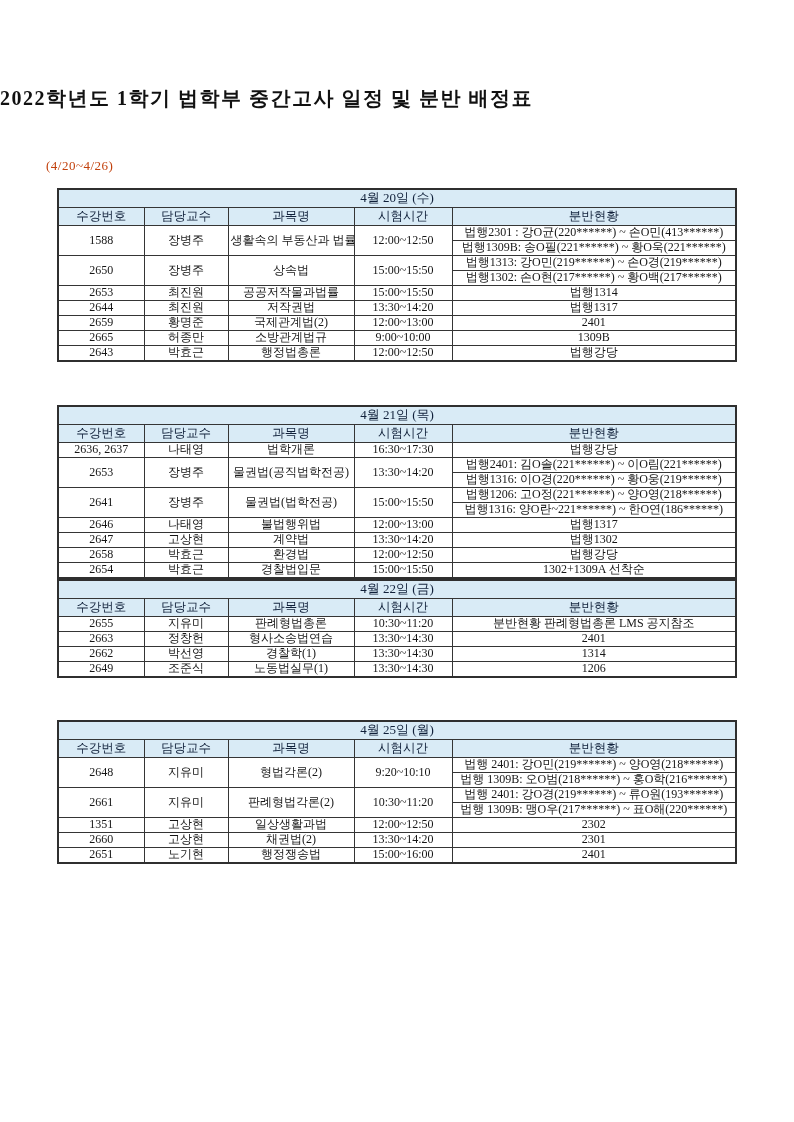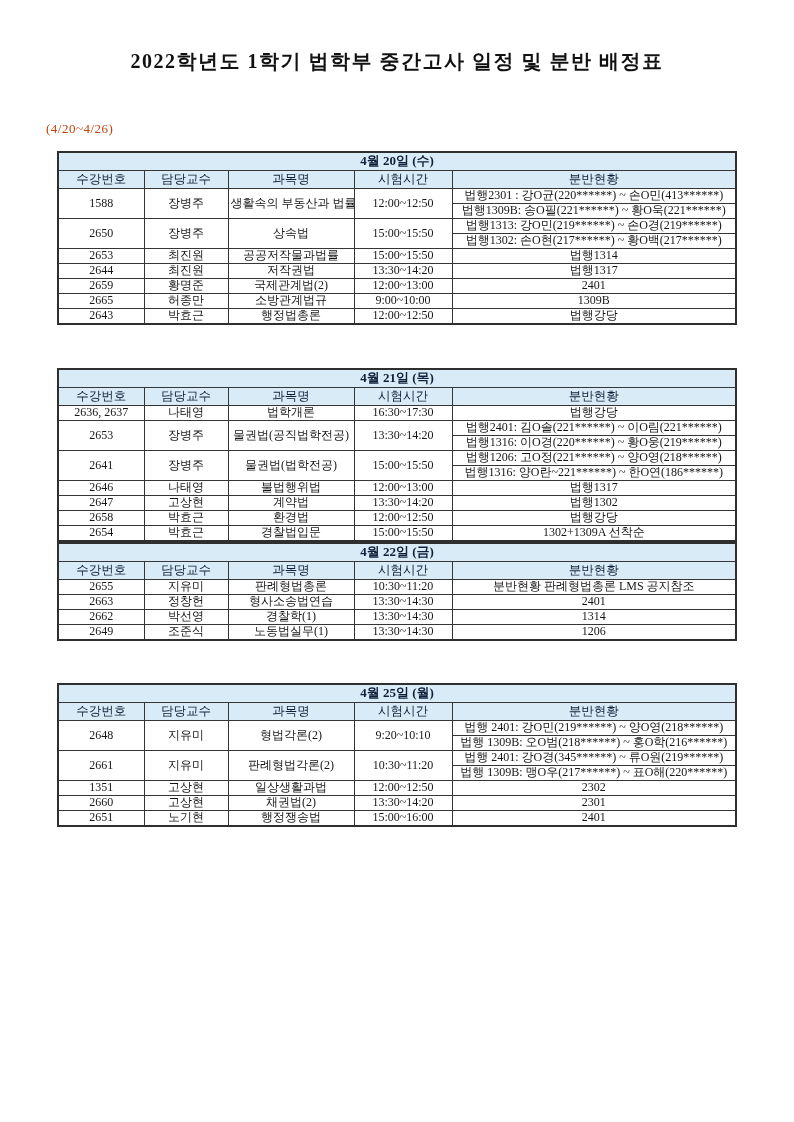--- a/index.html
+++ b/index.html
@@ -3,38 +3,38 @@
 <meta charset="utf-8">
 <style>
   html,body{margin:0;padding:0;}
   body{
     width:794px;height:1122px;background:#ffffff;
     font-family:"Liberation Serif","DejaVu Serif",serif;
     color:#161616;
   }
   .sheet{position:relative;width:794px;height:1122px;overflow:hidden;}
   .doc-title{
-    margin:48px 0 0 0;text-align:center;
+    margin:85px 0 0 0;text-align:left;
     font-size:20px;font-weight:bold;letter-spacing:1.5px;color:#111;
   }
   .date-range{
     margin:46px 0 0 46px;font-size:13px;color:#c2410c;letter-spacing:.5px;
   }
   .tables{margin-left:57px;width:678px;}
   table.sched{
     border-collapse:collapse;table-layout:fixed;width:678px;
     border:2px solid #2f2f2f;
   }
   table.sched th,table.sched td{
     border:1px solid #353535;text-align:center;vertical-align:middle;
     padding:0 2px;font-size:12px;height:14px;line-height:1.1;
     overflow:hidden;white-space:nowrap;
   }
   tr.day-row th{
-    background:#d9ebf6;font-size:13px;font-weight:bold;height:17px;color:#10203a;
+    background:#d9ebf6;font-size:13px;font-weight:normal;height:17px;color:#10203a;
   }
   tr.cols-row th{
     background:#d9ebf6;font-size:12.5px;font-weight:normal;height:17px;color:#10203a;
   }
   td.room-range{text-align:left;padding-left:5px;font-size:11.5px;}
   .t1{margin-top:14px;}
   .t2{margin-top:43px;padding-left:40px;}
   .t3{}
   .t4{margin-top:42px;}
 </style>
@@ -279,21 +279,21 @@
           <td class="room-range">법행 2401: 강O민(219******) ~ 양O영(218******)</td>
         </tr>
         <tr>
           <td class="room-range">법행 1309B: 오O범(218******) ~ 홍O학(216******)</td>
         </tr>
         <tr>
           <td rowspan="2">2661</td>
           <td rowspan="2">지유미</td>
           <td rowspan="2">판례형법각론(2)</td>
           <td rowspan="2">10:30~11:20</td>
-          <td class="room-range">법행 2401: 강O경(345******) ~ 류O원(219******)</td>
+          <td class="room-range">법행 2401: 강O경(219******) ~ 류O원(193******)</td>
         </tr>
         <tr>
           <td class="room-range">법행 1309B: 맹O우(217******) ~ 표O해(220******)</td>
         </tr>
         <tr>
           <td>1351</td>
           <td>고상현</td>
           <td>일상생활과법</td>
           <td>12:00~12:50</td>
           <td>2302</td>

